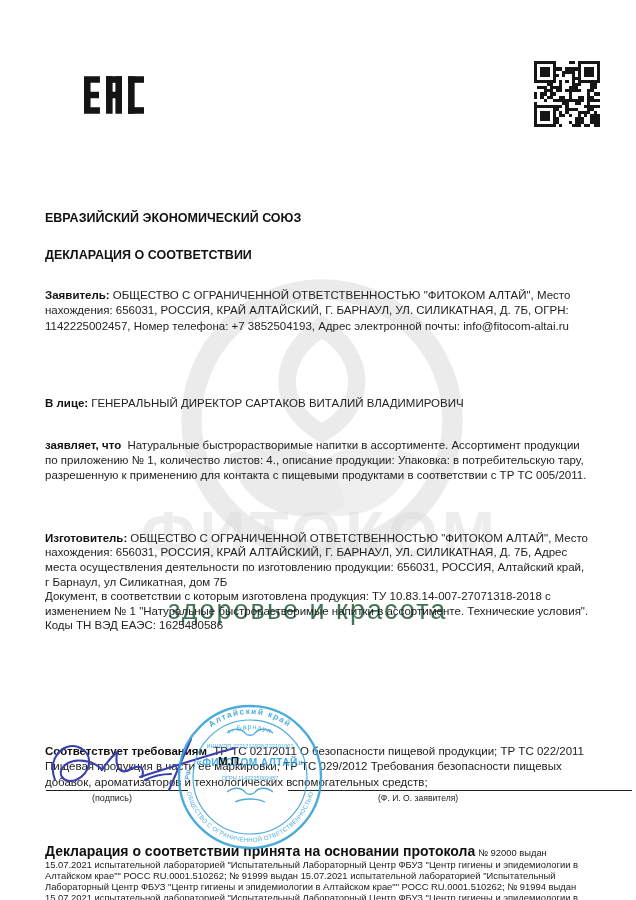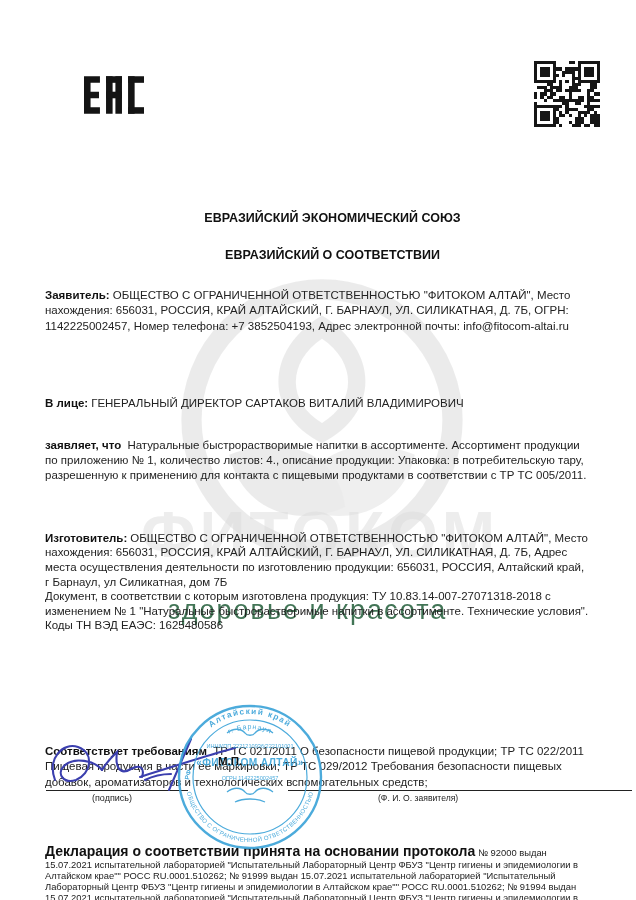--- a/index.html
+++ b/index.html
@@ -2,21 +2,21 @@
 <html><head>
 <meta charset="utf-8">
 <style>
   html,body{margin:0;padding:0;background:#fff;}
   .page{position:relative;width:636px;height:900px;background:#ffffff;overflow:hidden;
         font-family:"Liberation Sans","DejaVu Sans",sans-serif;color:#1d1d1d;}
   .abs{position:absolute;}
   .para{position:absolute;left:45px;width:545px;font-size:11.5px;line-height:15.4px;color:#222;}
   .para b{font-weight:bold;color:#111;margin-right:3px;}
   .tight{line-height:14.6px;}
-  .title{position:absolute;left:45px;width:575px;text-align:center;font-weight:bold;font-size:12.5px;color:#111;}
+  .title{position:absolute;left:45px;width:575px;font-weight:bold;font-size:12.5px;color:#111;}
   .bigbold{font-weight:bold;font-size:14px;color:#111;}
   .small{font-size:9.4px;line-height:11.3px;}
   .caption{position:absolute;font-size:9px;color:#222;}
   .sigline{position:absolute;border-top:1.6px solid #222;}
   .mp{position:absolute;left:218px;top:755px;font-size:11.5px;font-weight:bold;color:#111;z-index:6;}
   .fio{position:absolute;left:292px;top:774px;font-size:11.5px;color:#222;z-index:6;}
   
   .wm-leaf{position:absolute;left:177px;top:275px;z-index:0;opacity:0.16;}
   .wm-brand{position:absolute;left:70px;top:498px;width:500px;text-align:center;
             font-size:64px;font-weight:bold;letter-spacing:4px;color:#dcdcdc;opacity:0.5;z-index:0;}
@@ -306,21 +306,21 @@
           <rect x="16" y="22" width="1" height="1"></rect>
           <rect x="18" y="22" width="1" height="1"></rect>
           <rect x="19" y="22" width="1" height="1"></rect>
           <rect x="21" y="22" width="1" height="1"></rect>
           <rect x="22" y="22" width="1" height="1"></rect>
         </g>
     </svg>
   </div>
 
   <div class="title layer" style="top:87px;">ЕВРАЗИЙСКИЙ ЭКОНОМИЧЕСКИЙ СОЮЗ</div>
-  <div class="title layer" style="top:110px;">ЕВРАЗИЙСКИЙ О СООТВЕТСТВИИ</div>
+  <div class="title layer" style="top:110px;">ДЕКЛАРАЦИЯ О СООТВЕТСТВИИ</div>
 
   <div class="para layer" style="top:136px;">
     <b>Заявитель:</b><span>ОБЩЕСТВО С ОГРАНИЧЕННОЙ ОТВЕТСТВЕННОСТЬЮ "ФИТОКОМ АЛТАЙ", Место нахождения: 656031, РОССИЯ, КРАЙ АЛТАЙСКИЙ, Г. БАРНАУЛ, УЛ. СИЛИКАТНАЯ, Д. 7Б, ОГРН: 1142225002457, Номер телефона: +7 3852504193, Адрес электронной почты: info@fitocom-altai.ru</span>
   </div>
 
   <div class="para layer" style="top:198px;">
     <b>В лице:</b><span>ГЕНЕРАЛЬНЫЙ ДИРЕКТОР САРТАКОВ ВИТАЛИЙ ВЛАДИМИРОВИЧ</span>
   </div>
 
   <div class="para layer" style="top:224px;">

